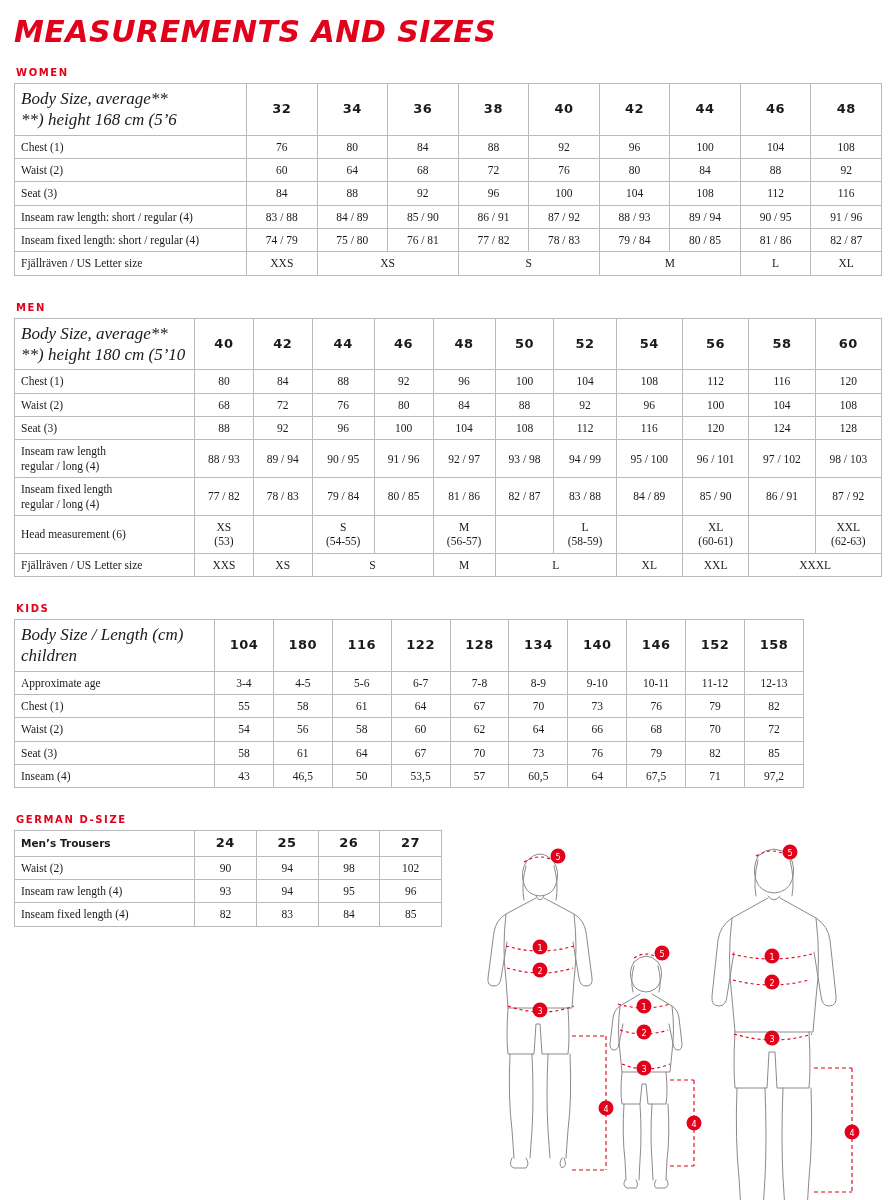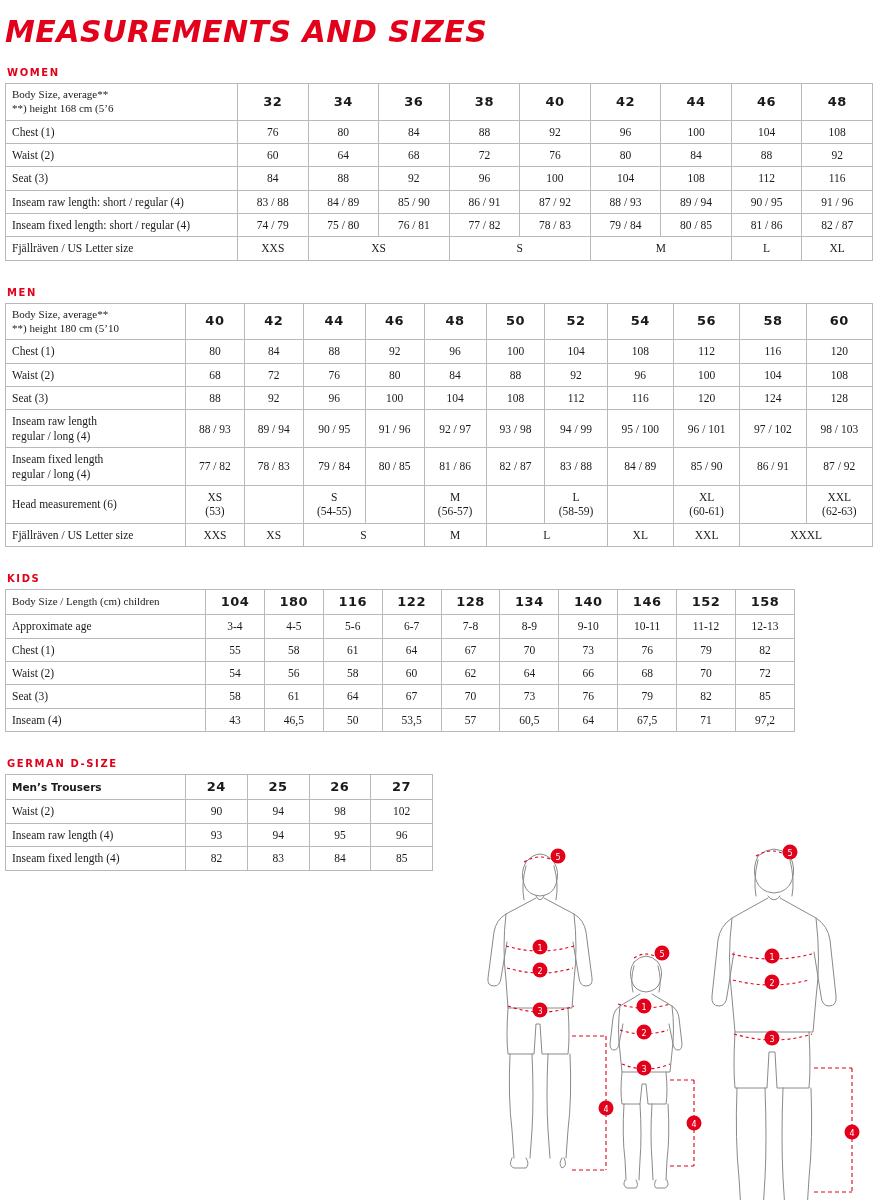--- a/index.html
+++ b/index.html
@@ -6,21 +6,21 @@
   html, body {
     margin: 0; padding: 0;
     width: 896px; height: 1200px;
     background: #ffffff;
     font-family: "Liberation Serif", serif;
     color: #1a1a1a;
   }
   .page {
     width: 896px; height: 1200px;
     position: relative;
-    padding: 10px 14px 0 5px;
+    padding: 10px 14px 0 14px;
   }
   h1.title {
     font-family: "DejaVu Sans", sans-serif;
     font-weight: 900;
     font-style: italic;
     font-size: 30px;
     letter-spacing: 0.5px;
     color: #e2001a;
     margin: 4px 0 18px 0;
     text-transform: uppercase;
@@ -45,21 +45,21 @@
     text-align: center;
     vertical-align: middle;
     line-height: 1.25;
     white-space: nowrap;
   }
   table td.lbl {
     text-align: left;
     white-space: normal;
   }
   .hdr td { font-family: "DejaVu Sans", sans-serif; font-weight: 700; font-size: 13px; letter-spacing: 0.5px; text-align: center; }
-  .hdr td.lbl { font-family: "Liberation Serif", serif; font-weight: normal; font-size: 11px; letter-spacing: 0; }
+  .hdr td.lbl { font-family: "Liberation Serif", serif; font-weight: normal; font-style: italic; font-size: 17px; letter-spacing: 0; }
 
   
   #women-table { width: 868px; }
   #women-table td.lbl { width: 232px; }
   #men-table { width: 868px; }
   #men-table td.lbl { width: 180px; }
   #kids-table { width: 790px; }
   #kids-table td.lbl { width: 200px; }
   #german-table { width: 428px; }
   #german-table td.lbl { width: 180px; }

